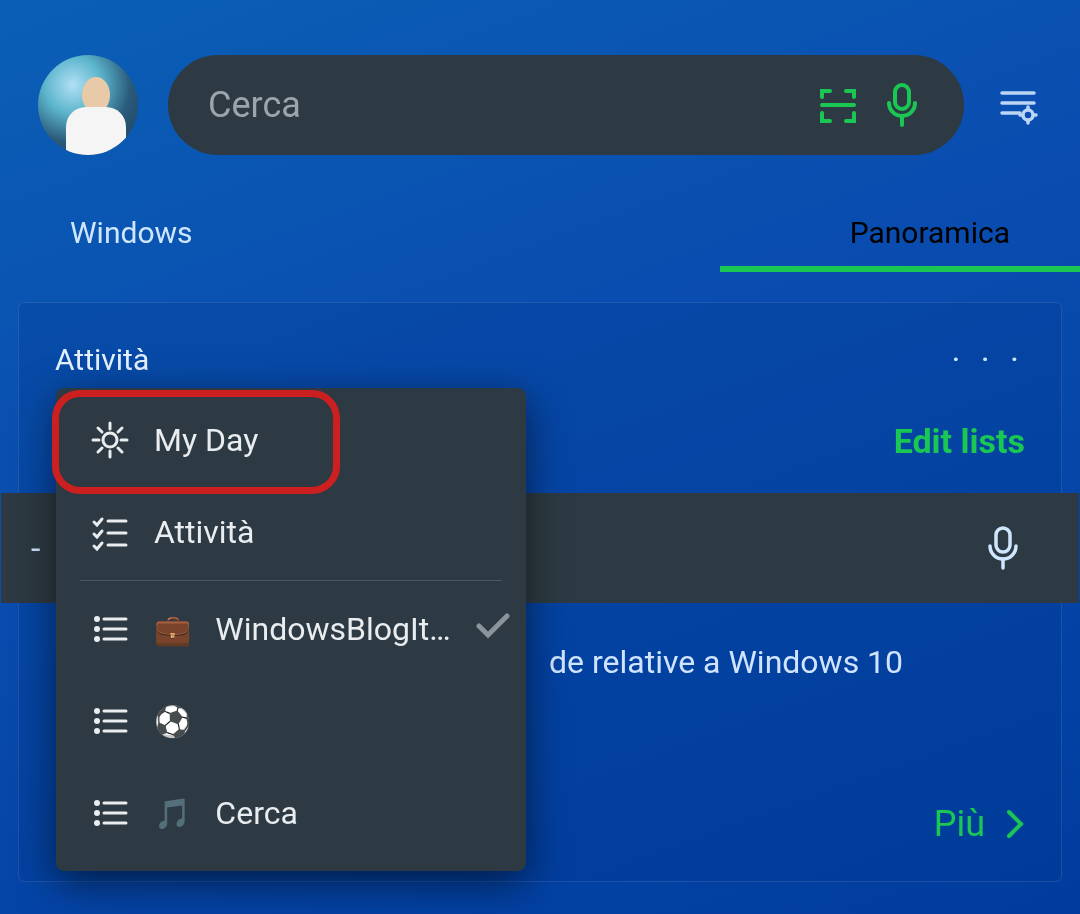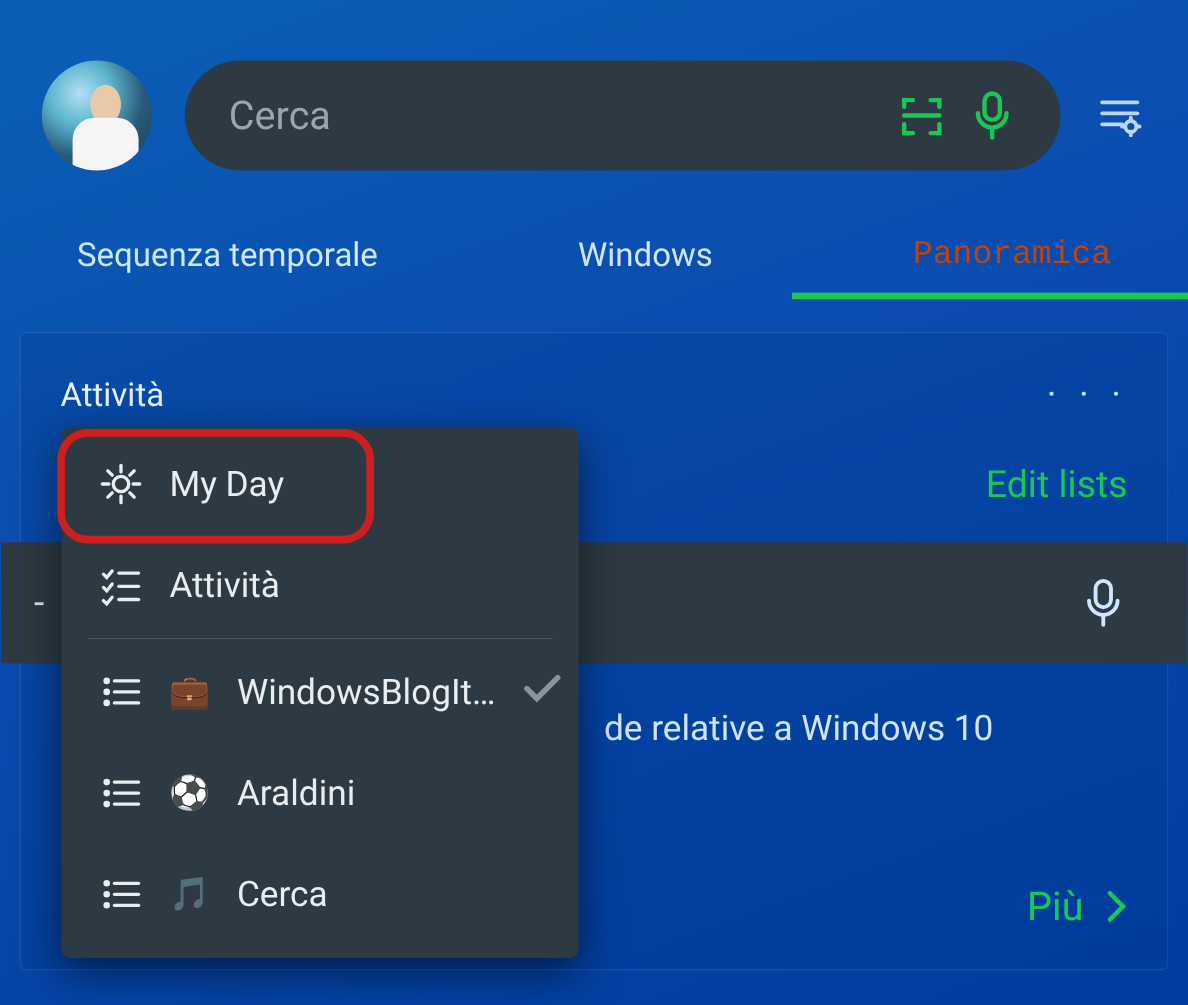--- a/index.html
+++ b/index.html
@@ -81,22 +81,21 @@
     justify-content: space-between;
     padding: 30px 70px 0 70px;
   }
   .tab {
     font-size: 30px;
     color: #cfe6ff;
     padding-bottom: 22px;
     position: relative;
   }
   .tab.active {
-    color: #c2410c;
-    font-family: Liberation Mono, monospace;
+    color: #000000;
   }
   .tab-underline {
     position: absolute;
     height: 6px;
     background: #1ac753;
     bottom: 0;
     right: 0;
     width: 360px;
   }
   .tabs-wrap { position: relative; }
@@ -125,21 +124,21 @@
     font-size: 34px;
     letter-spacing: 6px;
   }
 
   .editlists {
     position: absolute;
     right: 36px;
     top: 118px;
     font-size: 34px;
     color: #1ac753;
-    font-weight: 400;
+    font-weight: 700;
   }
 
   .input-row {
     position: absolute;
     left: -18px;
     right: -18px;
     top: 190px;
     height: 110px;
     background: #2d3a43;
     display: flex;
@@ -263,21 +262,20 @@
       <line x1="4" y1="18" x2="36" y2="18"></line>
       <line x1="4" y1="28" x2="22" y2="28"></line>
       <circle cx="30" cy="30" r="5"></circle>
       <path d="M30 24 v-2 M30 38 v-2 M24 30 h-2 M38 30 h-2"></path>
     </svg>
   </div>
 </div>
 
 <div class="tabs-wrap">
   <div class="tabs">
-    <div class="tab">Sequenza temporale</div>
     <div class="tab">Windows</div>
     <div class="tab active">Panoramica</div>
   </div>
   <div class="tab-underline"></div>
 </div>
 
 <div class="card">
   <div class="card-header">
     <div class="card-title">Attività</div>
     <div class="card-menu">· · ·</div>
@@ -369,21 +367,20 @@
       <svg width="40" height="40" viewBox="0 0 40 40" fill="none" stroke="#e9edf0" stroke-width="3" stroke-linecap="round">
         <circle cx="7" cy="10" r="1.5" fill="#e9edf0"></circle>
           <line x1="14" y1="10" x2="36" y2="10"></line>
         <circle cx="7" cy="20" r="1.5" fill="#e9edf0"></circle>
           <line x1="14" y1="20" x2="36" y2="20"></line>
         <circle cx="7" cy="30" r="1.5" fill="#e9edf0"></circle>
           <line x1="14" y1="30" x2="36" y2="30"></line>
       </svg>
     </span>
     <span class="dd-emoji">⚽</span>
-    <span>Araldini</span>
   </div>
 
   <div class="dd-item">
     <span class="dd-icon">
       <svg width="40" height="40" viewBox="0 0 40 40" fill="none" stroke="#e9edf0" stroke-width="3" stroke-linecap="round">
         <circle cx="7" cy="10" r="1.5" fill="#e9edf0"></circle>
           <line x1="14" y1="10" x2="36" y2="10"></line>
         <circle cx="7" cy="20" r="1.5" fill="#e9edf0"></circle>
           <line x1="14" y1="20" x2="36" y2="20"></line>
         <circle cx="7" cy="30" r="1.5" fill="#e9edf0"></circle>

